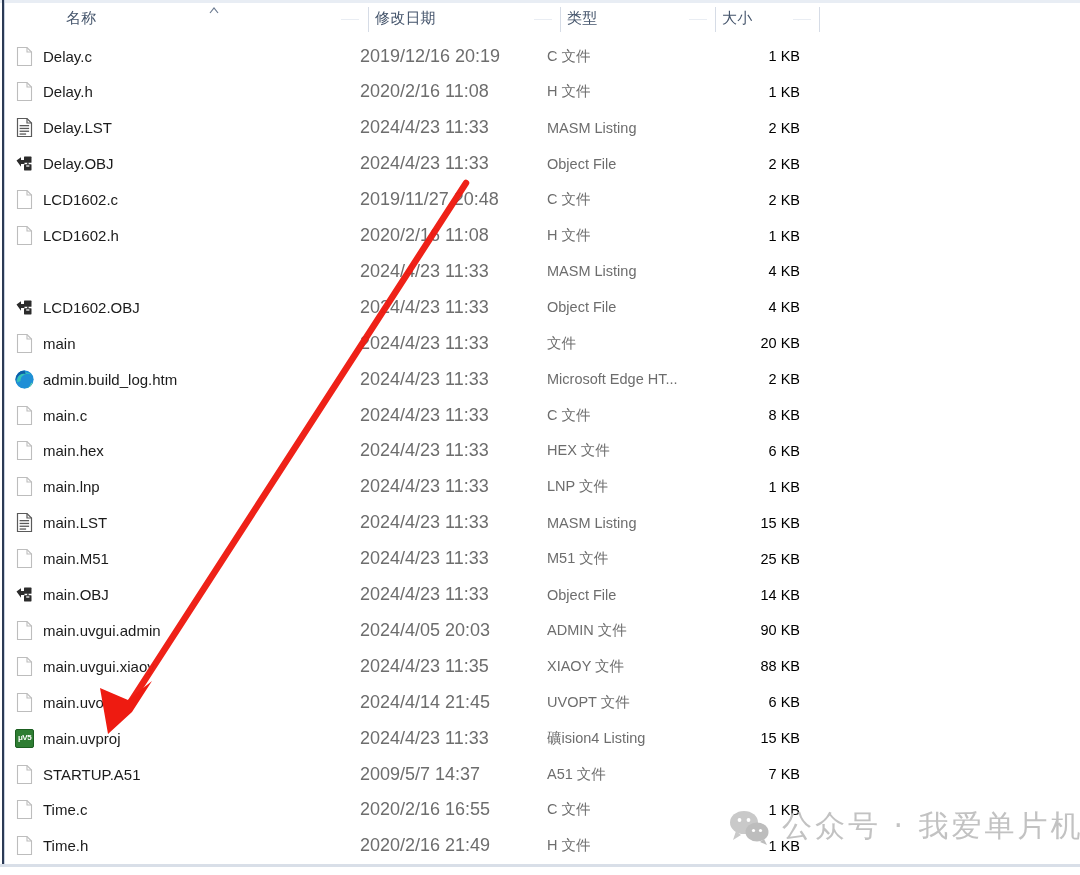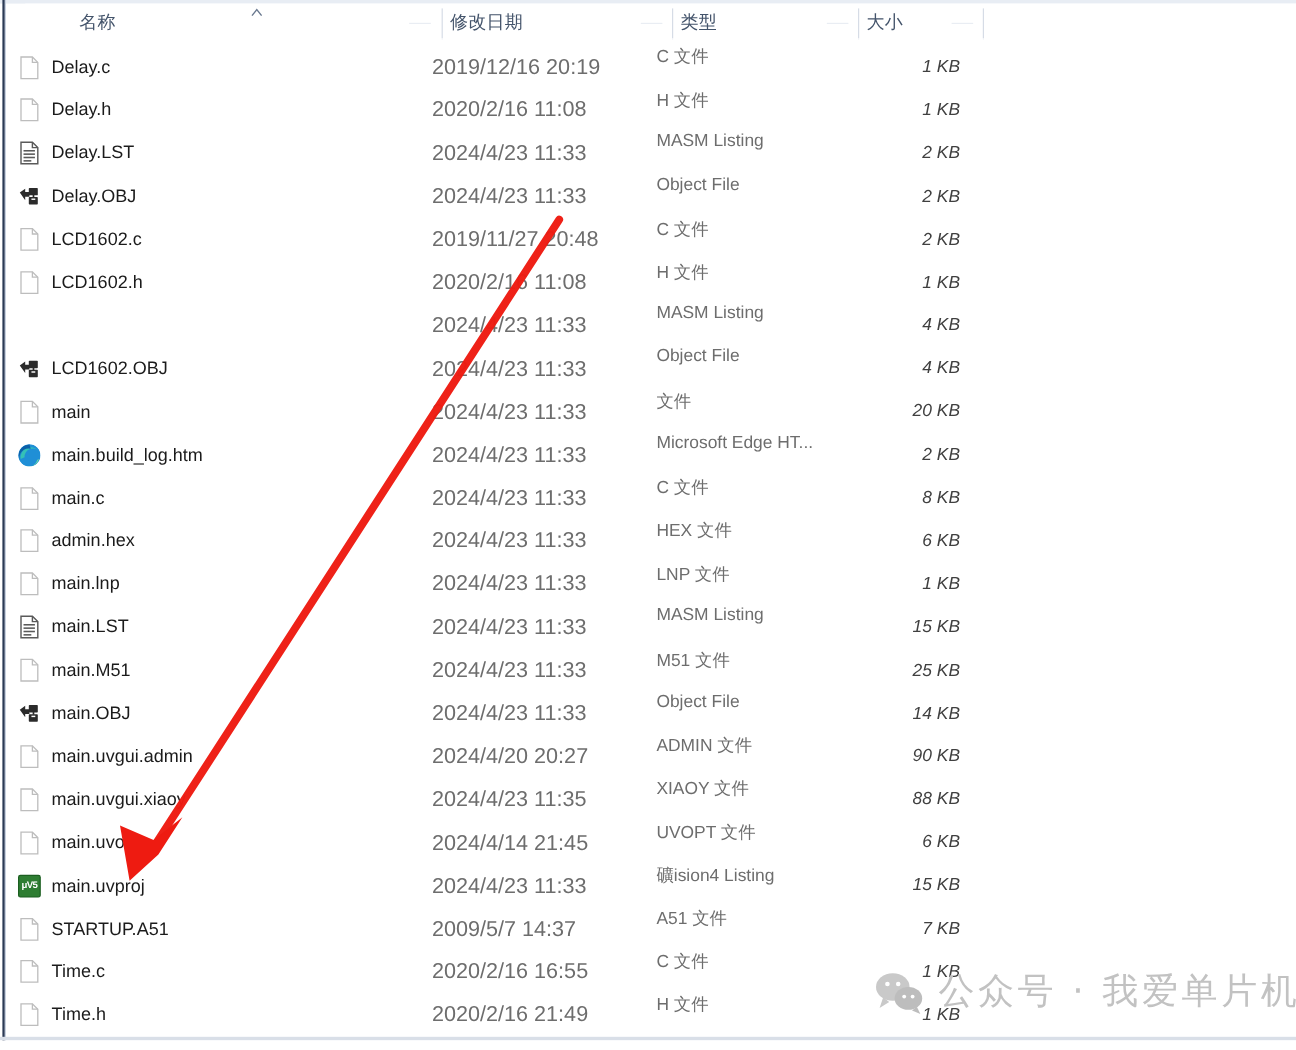--- a/index.html
+++ b/index.html
@@ -80,30 +80,29 @@
     white-space: nowrap;
   }
   .cell-date {
     position: absolute; left: 355px; top: 0; height: 36px;
     display: flex; align-items: center;
     font-size: 18px; color: #6d6d6d;
     white-space: nowrap;
   }
   .cell-type {
     position: absolute; left: 542px; top: 0; height: 36px;
-    display: flex; 
+    display: flex; align-items: center;
     font-size: 14.5px; color: #6d6d6d;
     white-space: nowrap;
   }
   .cell-size {
     position: absolute; left: 660px; top: 0; width: 135px; height: 36px;
     display: flex; align-items: center; justify-content: flex-end;
-    font-size: 14.5px; color: #404040;
+    font-size: 14.5px; color: #000000;
     white-space: nowrap;
-    font-style: italic;
   }
 
   
   .ico { width: 19px; height: 21px; flex: 0 0 19px; position: relative; }
 
   
   .ico-page svg, .ico-doc svg, .ico-obj svg { display: block; }
 
   .ico-edge {
     width: 19px; height: 19px; flex: 0 0 19px;
@@ -368,21 +367,21 @@
         </div>
       </div>
       <div class="row" style="top: 361.1px;">
         <div class="cell-name">
           <span class="ico-edge"><svg width="19" height="19" viewBox="0 0 19 19">
               <circle cx="9.5" cy="9.5" r="9.2" fill="#1f8fd6"></circle>
               <path d="M2.2 12.5 A8.6 8.6 0 0 1 17.2 5.6 A7 7 0 0 0 5.5 11 Z" fill="#35c1b6"></path>
               <path d="M9.5 0.4 A9.2 9.2 0 0 0 1.3 13.2 A7.8 7.8 0 0 1 10.6 3.9 Z" fill="#0c5fa8"></path>
               <path d="M17.6 12.6 A9.2 9.2 0 0 1 6.4 18.4 A7.5 7.5 0 0 0 16.2 13.1 Z" fill="#6fdf9a"></path>
             </svg></span>
-          <span>main.build_log.htm</span>
+          <span>admin.build_log.htm</span>
         </div>
         <div class="cell-date">
           <span>2024/4/23 11:33</span>
         </div>
         <div class="cell-type">
           <span>Microsoft Edge HT...</span>
         </div>
         <div class="cell-size">
           <span>2 KB</span>
         </div>
@@ -408,21 +407,21 @@
         </div>
       </div>
       <div class="row" style="top: 432.9px;">
         <div class="cell-name">
           <span class="ico ico-page">
             <svg width="19" height="21" viewBox="0 0 19 21">
               <path d="M2.5 1.5 H12 L16.5 6 V19.5 H2.5 Z" fill="#ffffff" stroke="#bdbdbd" stroke-width="1.1"></path>
               <path d="M12 1.5 V6 H16.5" fill="none" stroke="#bdbdbd" stroke-width="1.1"></path>
             </svg>
           </span>
-          <span>admin.hex</span>
+          <span>main.hex</span>
         </div>
         <div class="cell-date">
           <span>2024/4/23 11:33</span>
         </div>
         <div class="cell-type">
           <span>HEX 文件</span>
         </div>
         <div class="cell-size">
           <span>6 KB</span>
         </div>
@@ -518,21 +517,21 @@
         <div class="cell-name">
           <span class="ico ico-page">
             <svg width="19" height="21" viewBox="0 0 19 21">
               <path d="M2.5 1.5 H12 L16.5 6 V19.5 H2.5 Z" fill="#ffffff" stroke="#bdbdbd" stroke-width="1.1"></path>
               <path d="M12 1.5 V6 H16.5" fill="none" stroke="#bdbdbd" stroke-width="1.1"></path>
             </svg>
           </span>
           <span>main.uvgui.admin</span>
         </div>
         <div class="cell-date">
-          <span>2024/4/20 20:27</span>
+          <span>2024/4/05 20:03</span>
         </div>
         <div class="cell-type">
           <span>ADMIN 文件</span>
         </div>
         <div class="cell-size">
           <span>90 KB</span>
         </div>
       </div>
       <div class="row" style="top: 648.3px;">
         <div class="cell-name">

